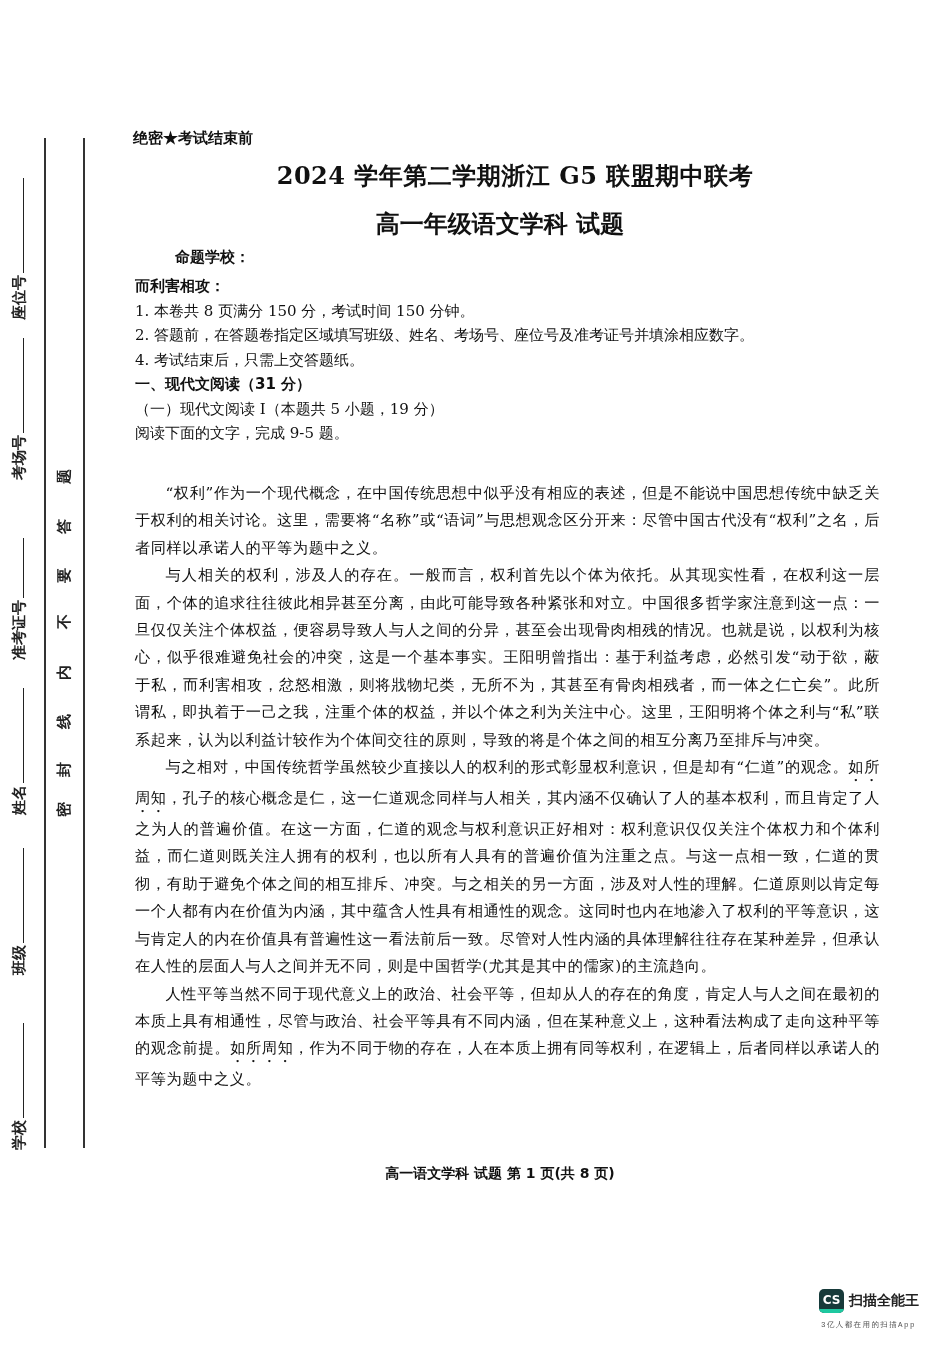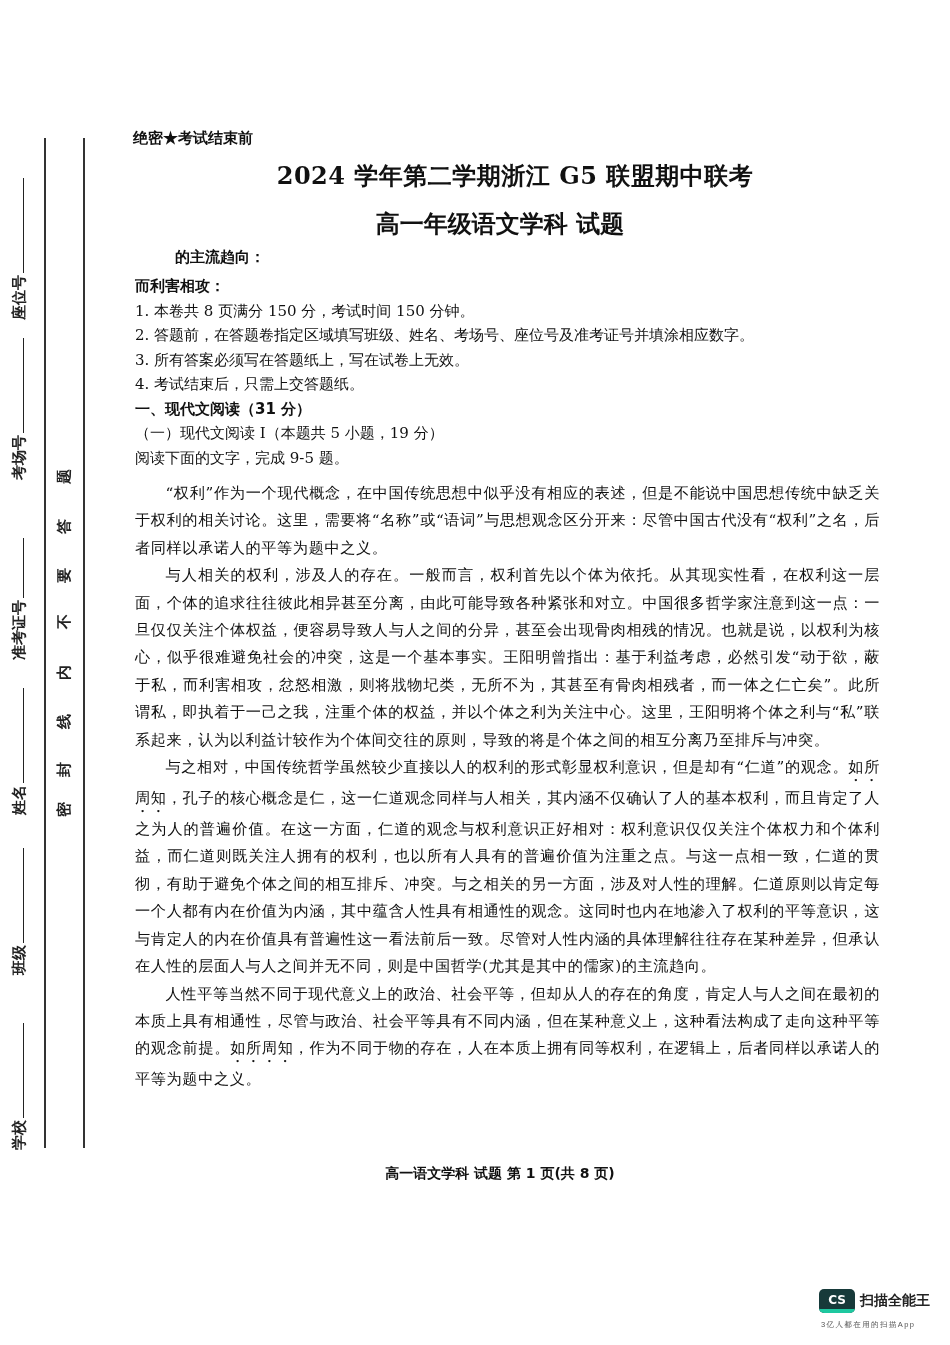--- a/index.html
+++ b/index.html
@@ -20,24 +20,24 @@
     .notice .head { font-family: "DejaVu Sans", sans-serif; font-weight: bold; }
     .sec { font-family: "DejaVu Sans", sans-serif; font-weight: bold; }
 
     .body-text { position: absolute; left: 135px; top: 480px; width: 745px; font-family: "DejaVu Serif", serif; font-size: 15.2px; line-height: 27.4px; text-align: justify; letter-spacing: 0.6px; }
     .body-text p { margin: 0; text-indent: 2em; }
     .dotted { text-emphasis: dot; -webkit-text-emphasis: dot; text-emphasis-position: under; -webkit-text-emphasis-position: under; }
 
     .footer { position: absolute; left: 0; width: 1000px; top: 1165px; text-align: center; font-family: "DejaVu Sans", sans-serif; font-weight: bold; font-size: 14px; }
 
     .cs-logo { position: absolute; left: 819px; top: 1289px; display: flex; align-items: center; }
-    .cs-badge { width: 36px; height: 24px; background: #173a3a; border-radius: 5px; color: #fff; font-family: "DejaVu Sans", sans-serif; font-weight: bold; font-size: 12px; display: flex; align-items: center; justify-content: center; position: relative; overflow: hidden; }
+    .cs-badge { width: 25px; height: 24px; background: #173a3a; border-radius: 5px; color: #fff; font-family: "DejaVu Sans", sans-serif; font-weight: bold; font-size: 12px; display: flex; align-items: center; justify-content: center; position: relative; overflow: hidden; }
     .cs-badge::after { content: ""; position: absolute; left: 0; right: 0; bottom: 0; height: 4px; background: #1ec8a0; }
     .cs-name { margin-left: 5px; font-family: "DejaVu Sans", sans-serif; font-weight: bold; font-size: 14px; color: #222; text-align: center; }
-    .cs-tag { position: absolute; left: 821px; top: 1320px; font-family: Liberation Sans, sans-serif; font-size: 7.5px; letter-spacing: 1.4px; color: #555; }
+    .cs-tag { position: absolute; left: 821px; top: 1320px; font-family: Liberation Mono, monospace; font-size: 7.5px; letter-spacing: 1.4px; color: #555; }
   </style>
 </head>
 <body>
 
 <div class="vline l1"></div>
 <div class="vline l2"></div>
 
 <div class="rot" style="left:10px; top:1150px;"><span>学校</span><span class="blank"></span></div>
 <div class="rot" style="left:10px; top:975px;"><span>班级</span><span class="blank"></span></div>
 <div class="rot" style="left:10px; top:815px;"><span>姓名</span><span class="blank"></span></div>
@@ -50,27 +50,26 @@
 <div class="seal" style="top:712px;">线</div>
 <div class="seal" style="top:663px;">内</div>
 <div class="seal" style="top:612px;">不</div>
 <div class="seal" style="top:566px;">要</div>
 <div class="seal" style="top:517px;">答</div>
 <div class="seal" style="top:467px;">题</div>
 
 <div class="secret">绝密★考试结束前</div>
 <div class="title1">2024 学年第二学期浙江 G5 联盟期中联考</div>
 <div class="title2">高一年级语文学科  试题</div>
-<div class="school">的主流趋向：</div>
+<div class="school">命题学校：</div>
 
 <div class="notice">
   <div class="head">而利害相攻：</div>
   <div>1. 本卷共 8 页满分 150 分，考试时间 150 分钟。</div>
   <div>2. 答题前，在答题卷指定区域填写班级、姓名、考场号、座位号及准考证号并填涂相应数字。</div>
-  <div>3. 所有答案必须写在答题纸上，写在试卷上无效。</div>
   <div>4. 考试结束后，只需上交答题纸。</div>
   <div class="sec">一、现代文阅读（31 分）</div>
   <div>（一）现代文阅读 I（本题共 5 小题，19 分）</div>
   <div>阅读下面的文字，完成 9-5 题。</div>
 </div>
 
 <div class="body-text">
   <p>“权利”作为一个现代概念，在中国传统思想中似乎没有相应的表述，但是不能说中国思想传统中缺乏关于权利的相关讨论。这里，需要将“名称”或“语词”与思想观念区分开来：尽管中国古代没有“权利”之名，后者同样以承诺人的平等为题中之义。</p>
   <p>与人相关的权利，涉及人的存在。一般而言，权利首先以个体为依托。从其现实性看，在权利这一层面，个体的追求往往彼此相异甚至分离，由此可能导致各种紧张和对立。中国很多哲学家注意到这一点：一旦仅仅关注个体权益，便容易导致人与人之间的分异，甚至会出现骨肉相残的情况。也就是说，以权利为核心，似乎很难避免社会的冲突，这是一个基本事实。王阳明曾指出：基于利益考虑，必然引发“动于欲，蔽于私，而利害相攻，忿怒相激，则将戕物圮类，无所不为，其甚至有骨肉相残者，而一体之仁亡矣”。此所谓私，即执着于一己之我，注重个体的权益，并以个体之利为关注中心。这里，王阳明将个体之利与“私”联系起来，认为以利益计较作为个体间交往的原则，导致的将是个体之间的相互分离乃至排斥与冲突。</p>
   <p><span>与之相对，中国传统哲学虽然较少直接以人的权利的形式彰显权利意识，但是却有“仁道”的观念。</span><span class="dotted">如所周知</span><span>，孔子的核心概念是仁，这一仁道观念同样与人相关，其内涵不仅确认了人的基本权利，而且肯定了人之为人的普遍价值。在这一方面，仁道的观念与权利意识正好相对：权利意识仅仅关注个体权力和个体利益，而仁道则既关注人拥有的权利，也以所有人具有的普遍价值为注重之点。与这一点相一致，仁道的贯彻，有助于避免个体之间的相互排斥、冲突。与之相关的另一方面，涉及对人性的理解。仁道原则以肯定每一个人都有内在价值为内涵，其中蕴含人性具有相通性的观念。这同时也内在地渗入了权利的平等意识，这与肯定人的内在价值具有普遍性这一看法前后一致。尽管对人性内涵的具体理解往往存在某种差异，但承认在人性的层面人与人之间并无不同，则是中国哲学(尤其是其中的儒家)的主流趋向。</span></p>

